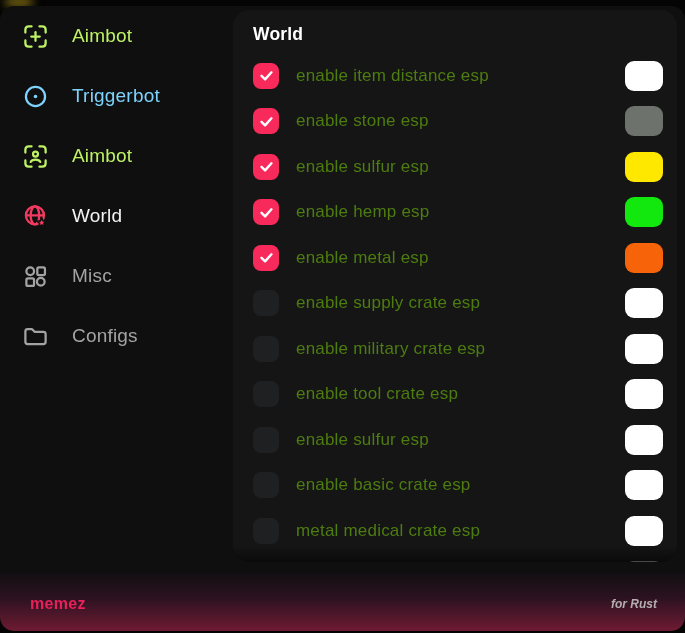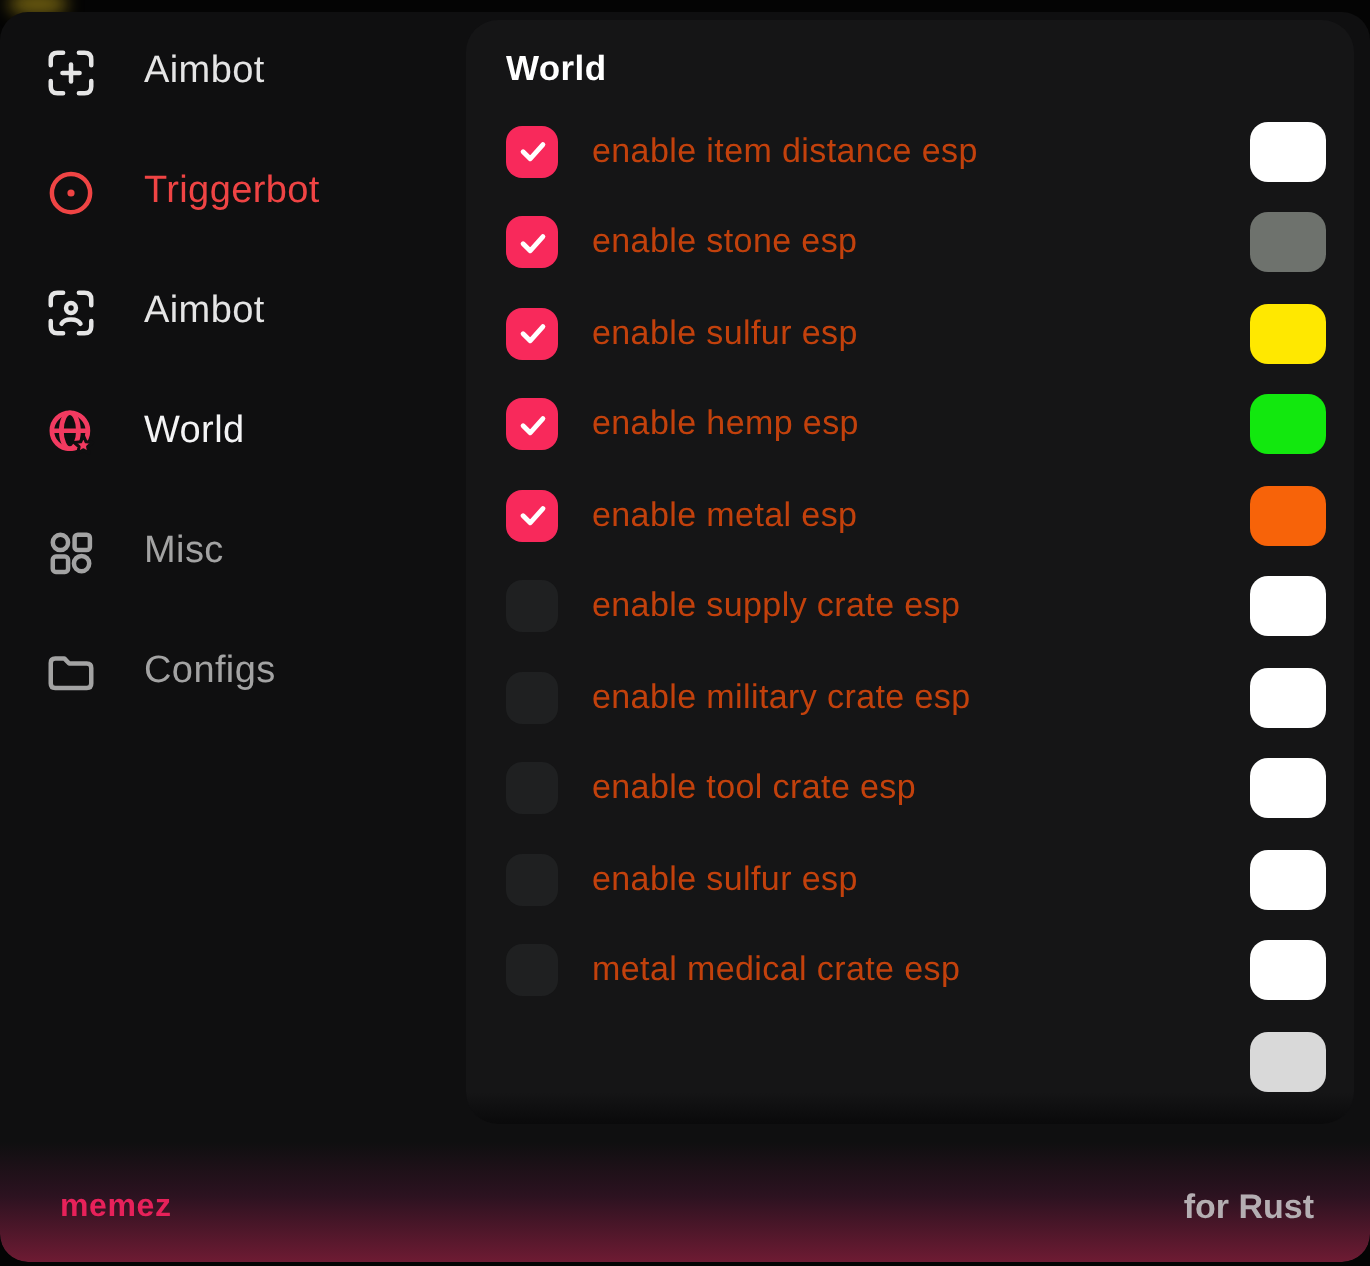--- a/index.html
+++ b/index.html
@@ -24,22 +24,22 @@
   #sidebar {
     position:absolute; left:0; top:0; width:233px; bottom:60px;
   }
   .side-item {
     height:60px; display:flex; align-items:center;
     padding-left:22px; gap:23px; cursor:pointer;
   }
   .side-item .icon { width:27px; height:27px; display:flex; align-items:center; justify-content:center; }
   .side-item .icon svg { width:27px; height:27px; }
   .side-item .lbl { font-size:19px; letter-spacing:.2px; }
-  .side-item.normal { color:#e5e5e5; }
-  .side-item.dim    { color:#ef4444; }
+  .side-item.normal { color:#bef264; }
+  .side-item.dim    { color:#7dd3fc; }
   .side-item.mid    { color:#a3a3a3; }
   .side-item.active .lbl { color:#f4f4f5; font-weight:500; }
   .side-item.active .icon { color:#f23a60; }
   
   #panel {
     position:absolute; left:233px; top:4px; width:444px; height:552px;
     background:#151516;
     border-radius:16px;
     padding:12px 14px 0 20px;
     overflow:hidden;
@@ -58,36 +58,36 @@
   }
   .checkbox {
     width:26px; height:26px; border-radius:8px; flex:0 0 auto;
     background:#1f2021; cursor:pointer;
     display:flex; align-items:center; justify-content:center;
   }
   .checkbox.checked { background:#f8295b; }
   .checkbox svg { width:17px; height:17px; display:none; }
   .checkbox.checked svg { display:block; }
   .row .lbl {
-    margin-left:17px; color:#c2410c; font-size:17px; letter-spacing:.2px;
+    margin-left:17px; color:#4d7c0f; font-size:17px; letter-spacing:.2px;
     flex:1 1 auto; white-space:nowrap;
   }
   .swatch {
     width:38px; height:30px; border-radius:9px; flex:0 0 auto; cursor:pointer;
   }
   
   #footer {
     position:absolute; left:0; right:0; bottom:0; height:60px;
     border-radius:0 0 14px 14px;
     background:linear-gradient(180deg, rgba(19,16,19,0) 0%, #2c1220 45%, #6e1b33 100%);
     display:flex; align-items:center; justify-content:space-between;
     padding:6px 28px 0 30px;
   }
   #brand { color:#e7215a; font-size:16px; font-weight:700; letter-spacing:.3px; }
-  #tagline { color:#b4aeb2; font-size:17px; font-weight:600; }
+  #tagline { color:#b4aeb2; font-size:12px; font-style:italic; font-weight:600; }
   svg { display:block; }
 </style>
 </head>
 <body>
 
 <div id="game-glow"></div>
 
 <div id="window">
 
   <nav id="sidebar">
@@ -231,20 +231,27 @@
     <span class="checkbox">
       
     </span>
     <span class="lbl">enable sulfur esp</span>
     <span class="swatch" style="background: rgb(255, 255, 255);"></span>
   </div>
         <div class="row">
     <span class="checkbox">
       
     </span>
+    <span class="lbl">enable basic crate esp</span>
+    <span class="swatch" style="background: rgb(255, 255, 255);"></span>
+  </div>
+        <div class="row">
+    <span class="checkbox">
+      
+    </span>
     <span class="lbl">metal medical crate esp</span>
     <span class="swatch" style="background: rgb(255, 255, 255);"></span>
   </div>
         <div class="row">
 
     <span class="lbl"></span>
     <span class="swatch" style="background: rgb(217, 217, 217);"></span>
   </div>
       </div>
   </section>

